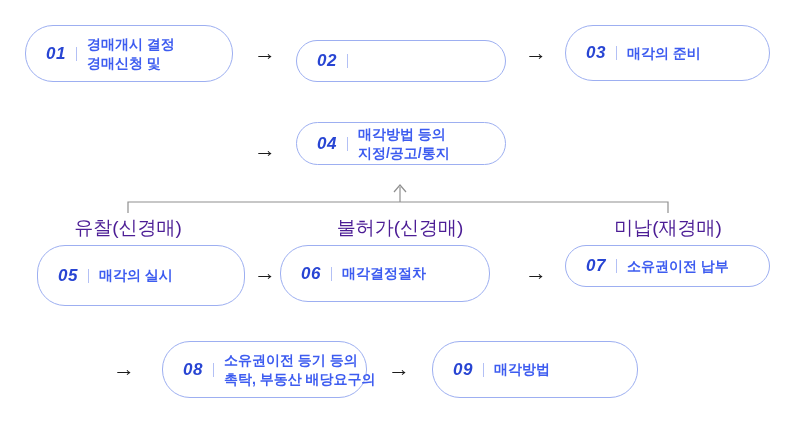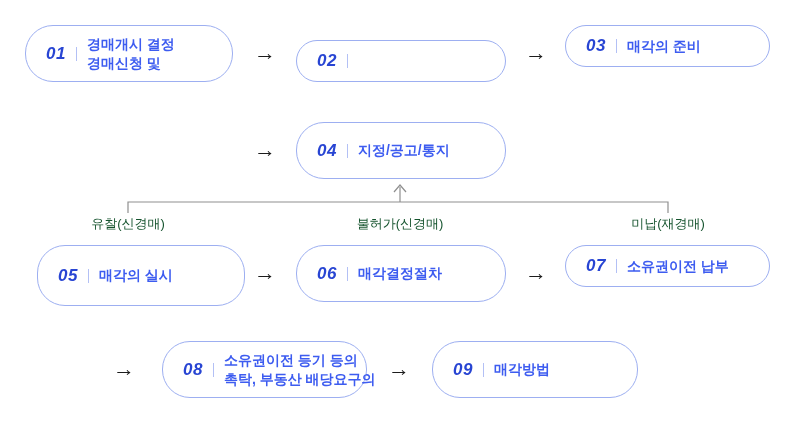--- a/index.html
+++ b/index.html
@@ -48,22 +48,22 @@
   .arrow {
     position: absolute;
     transform: translate(-50%, -50%);
     font-size: 22px;
     line-height: 1;
     color: #1c1c1c;
   }
   .blabel {
     position: absolute;
     transform: translateX(-50%);
-    font-size: 13px;
-    color: #14532d;
+    font-size: 19px;
+    color: #4c1d95;
     white-space: nowrap;
   }
   .connector {
     position: absolute;
     left: 0; top: 0;
     pointer-events: none;
   }
 </style>
 </head>
 <body>
@@ -87,53 +87,54 @@
 
   <span class="arrow" style="left:265px; top:53px">→</span>
 
   <div class="box" style="left:296px; top:40px; width:210px; height:42px">
     <span class="num">02</span>
     <span class="sep"></span>
   </div>
 
   <span class="arrow" style="left:536px; top:53px">→</span>
 
-  <div class="box" style="left:565px; top:25px; width:205px; height:42px">
+  <div class="box" style="left:565px; top:25px; width:205px; height:56px">
     <span class="num">03</span>
     <span class="sep"></span>
     <span class="txt">
       <span>매각의 준비</span>
     </span>
   </div>
 
   <span class="arrow" style="left:265px; top:150px">→</span>
 
-  <div class="box" style="left:296px; top:122px; width:210px; height:57px">
+  <div class="box" style="left:296px; top:122px; width:210px; height:43px">
     <span class="num">04</span>
     <span class="sep"></span>
     <span class="txt">
+      <span>매각방법 등의</span>
       <span>지정/공고/통지</span>
     </span>
   </div>
 
   <span class="blabel" style="left:128px; top:215px">유찰(신경매)</span>
   <span class="blabel" style="left:400px; top:215px">불허가(신경매)</span>
   <span class="blabel" style="left:668px; top:215px">미납(재경매)</span>
 
   <div class="box" style="left:37px; top:245px; width:208px; height:61px">
     <span class="num">05</span>
     <span class="sep"></span>
     <span class="txt">
       <span>매각의 실시</span>
     </span>
   </div>
 
   <span class="arrow" style="left:265px; top:273px">→</span>
 
-  <div class="box" style="left:296px; top:245px; width:210px; height:57px">
+  <div class="box" style="left:280px; top:245px; width:210px; height:57px">
     <span class="num">06</span>
     <span class="sep"></span>
     <span class="txt">
       <span>매각결정절차</span>
     </span>
   </div>
 
   <span class="arrow" style="left:536px; top:273px">→</span>
 
   <div class="box" style="left:565px; top:245px; width:205px; height:42px">

